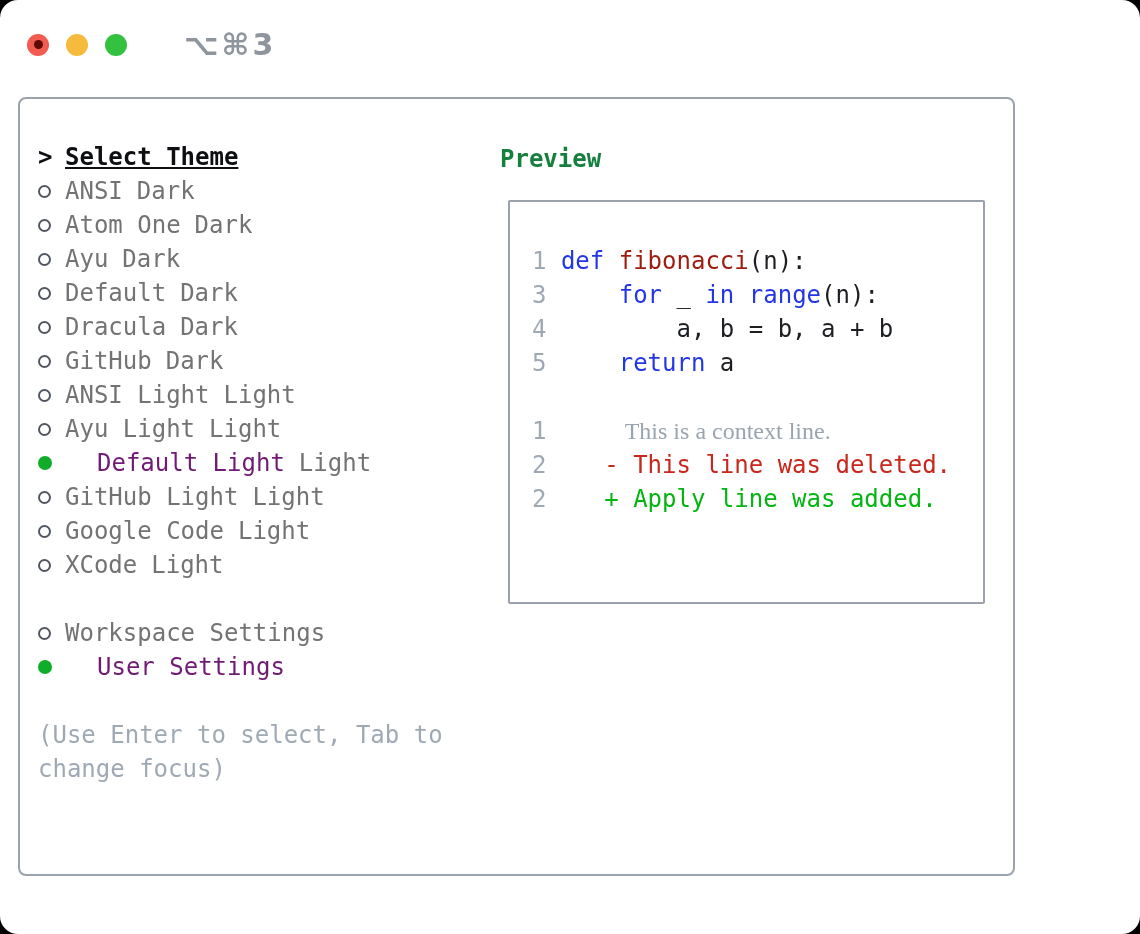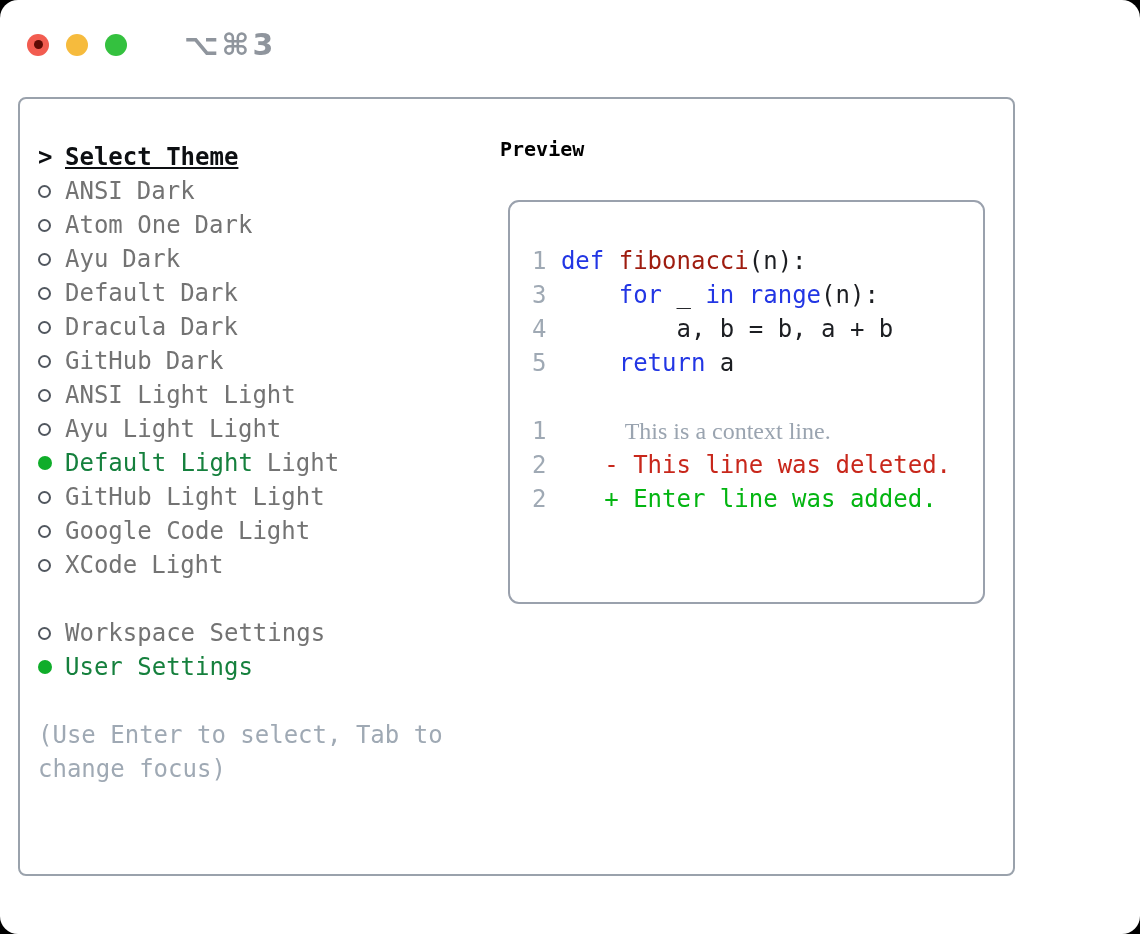--- a/index.html
+++ b/index.html
@@ -36,33 +36,33 @@
   }
   .row{height:34px;display:flex;align-items:center;white-space:pre;}
   .marker{width:27px;display:inline-flex;align-items:center;flex:0 0 27px;}
   .dot{width:13px;height:13px;border-radius:50%;border:2px solid #51575f;box-sizing:border-box;}
   .dot-selected{width:14px;height:14px;border:none;background:#0fad2a;}
   .hdr-prefix{font-weight:700;color:#0d0f12;}
   .section-hdr{font-weight:700;color:#0d0f12;text-decoration:underline;}
   .subsection-hdr{color:#17191d;}
   .opt-name{color:#737373;}
   .opt-tag{color:#737373;margin-left:14px;}
-  .selected-green{color:#15803d;}
+  .selected-green{color:#701a75;margin-left:32px;}
   .spacer{height:34px;}
   .hint{
     width:424px;white-space:normal;line-height:34px;color:#9fa9b4;
   }
   
   .preview-hdr{
-    position:absolute;left:480px;top:33px;height:34px;line-height:34px;
-    font-size:20px;font-weight:700;color:#000000;
+    position:absolute;left:480px;top:43px;height:34px;line-height:34px;
+    font-size:24px;font-weight:700;color:#15803d;
   }
   .preview-box{
     position:absolute;left:488px;top:101px;width:477px;height:404px;
-    border:2px solid #9aa1ad;border-radius:11px;box-sizing:border-box;
+    border:2px solid #9aa1ad;border-radius:2px;box-sizing:border-box;
     overflow:hidden;
   }
   .pv-content{padding:42px 0 0 22px;font-size:24px;line-height:34px;}
   .code-line,.diff-line{height:34px;line-height:34px;white-space:pre;}
   .lnum{color:#9fa9b4;}
   .tok-kw{color:#2236e4;}
   .tok-fn{color:#9e1c0f;}
   .tok-pl{color:#1c1e22;}
   .tok-mut{color:#9aa4b0;font-family:Liberation Serif, serif;}
   .tok-del{color:#c8271b;}
@@ -125,19 +125,19 @@
         <div id="code-lines">
             <div class="code-line"><span class="lnum">1</span> <span class="tok-kw">def</span><span class="tok-pl"> </span><span class="tok-fn">fibonacci</span><span class="tok-pl">(n):</span></div>
             <div class="code-line"><span class="lnum">3</span> <span class="tok-pl">    </span><span class="tok-kw">for</span><span class="tok-pl"> _ </span><span class="tok-kw">in</span><span class="tok-pl"> </span><span class="tok-kw">range</span><span class="tok-pl">(n):</span></div>
             <div class="code-line"><span class="lnum">4</span> <span class="tok-pl">        a, b = b, a + b</span></div>
             <div class="code-line"><span class="lnum">5</span> <span class="tok-pl">    </span><span class="tok-kw">return</span><span class="tok-pl"> a</span></div>
           </div>
         <div class="spacer"></div>
         <div id="diff-lines">
             <div class="diff-line"><span class="lnum">1</span>    <span class="tok-mut"> </span> <span class="tok-mut">This is a context line.</span></div>
             <div class="diff-line"><span class="lnum">2</span>    <span class="tok-del">-</span> <span class="tok-del">This line was deleted.</span></div>
-            <div class="diff-line"><span class="lnum">2</span>    <span class="tok-add">+</span> <span class="tok-add">Enter line was added.</span></div>
+            <div class="diff-line"><span class="lnum">2</span>    <span class="tok-add">+</span> <span class="tok-add">Apply line was added.</span></div>
           </div>
       </div>
     </div>
 
   </div>
 </div>
 
 </body></html>

